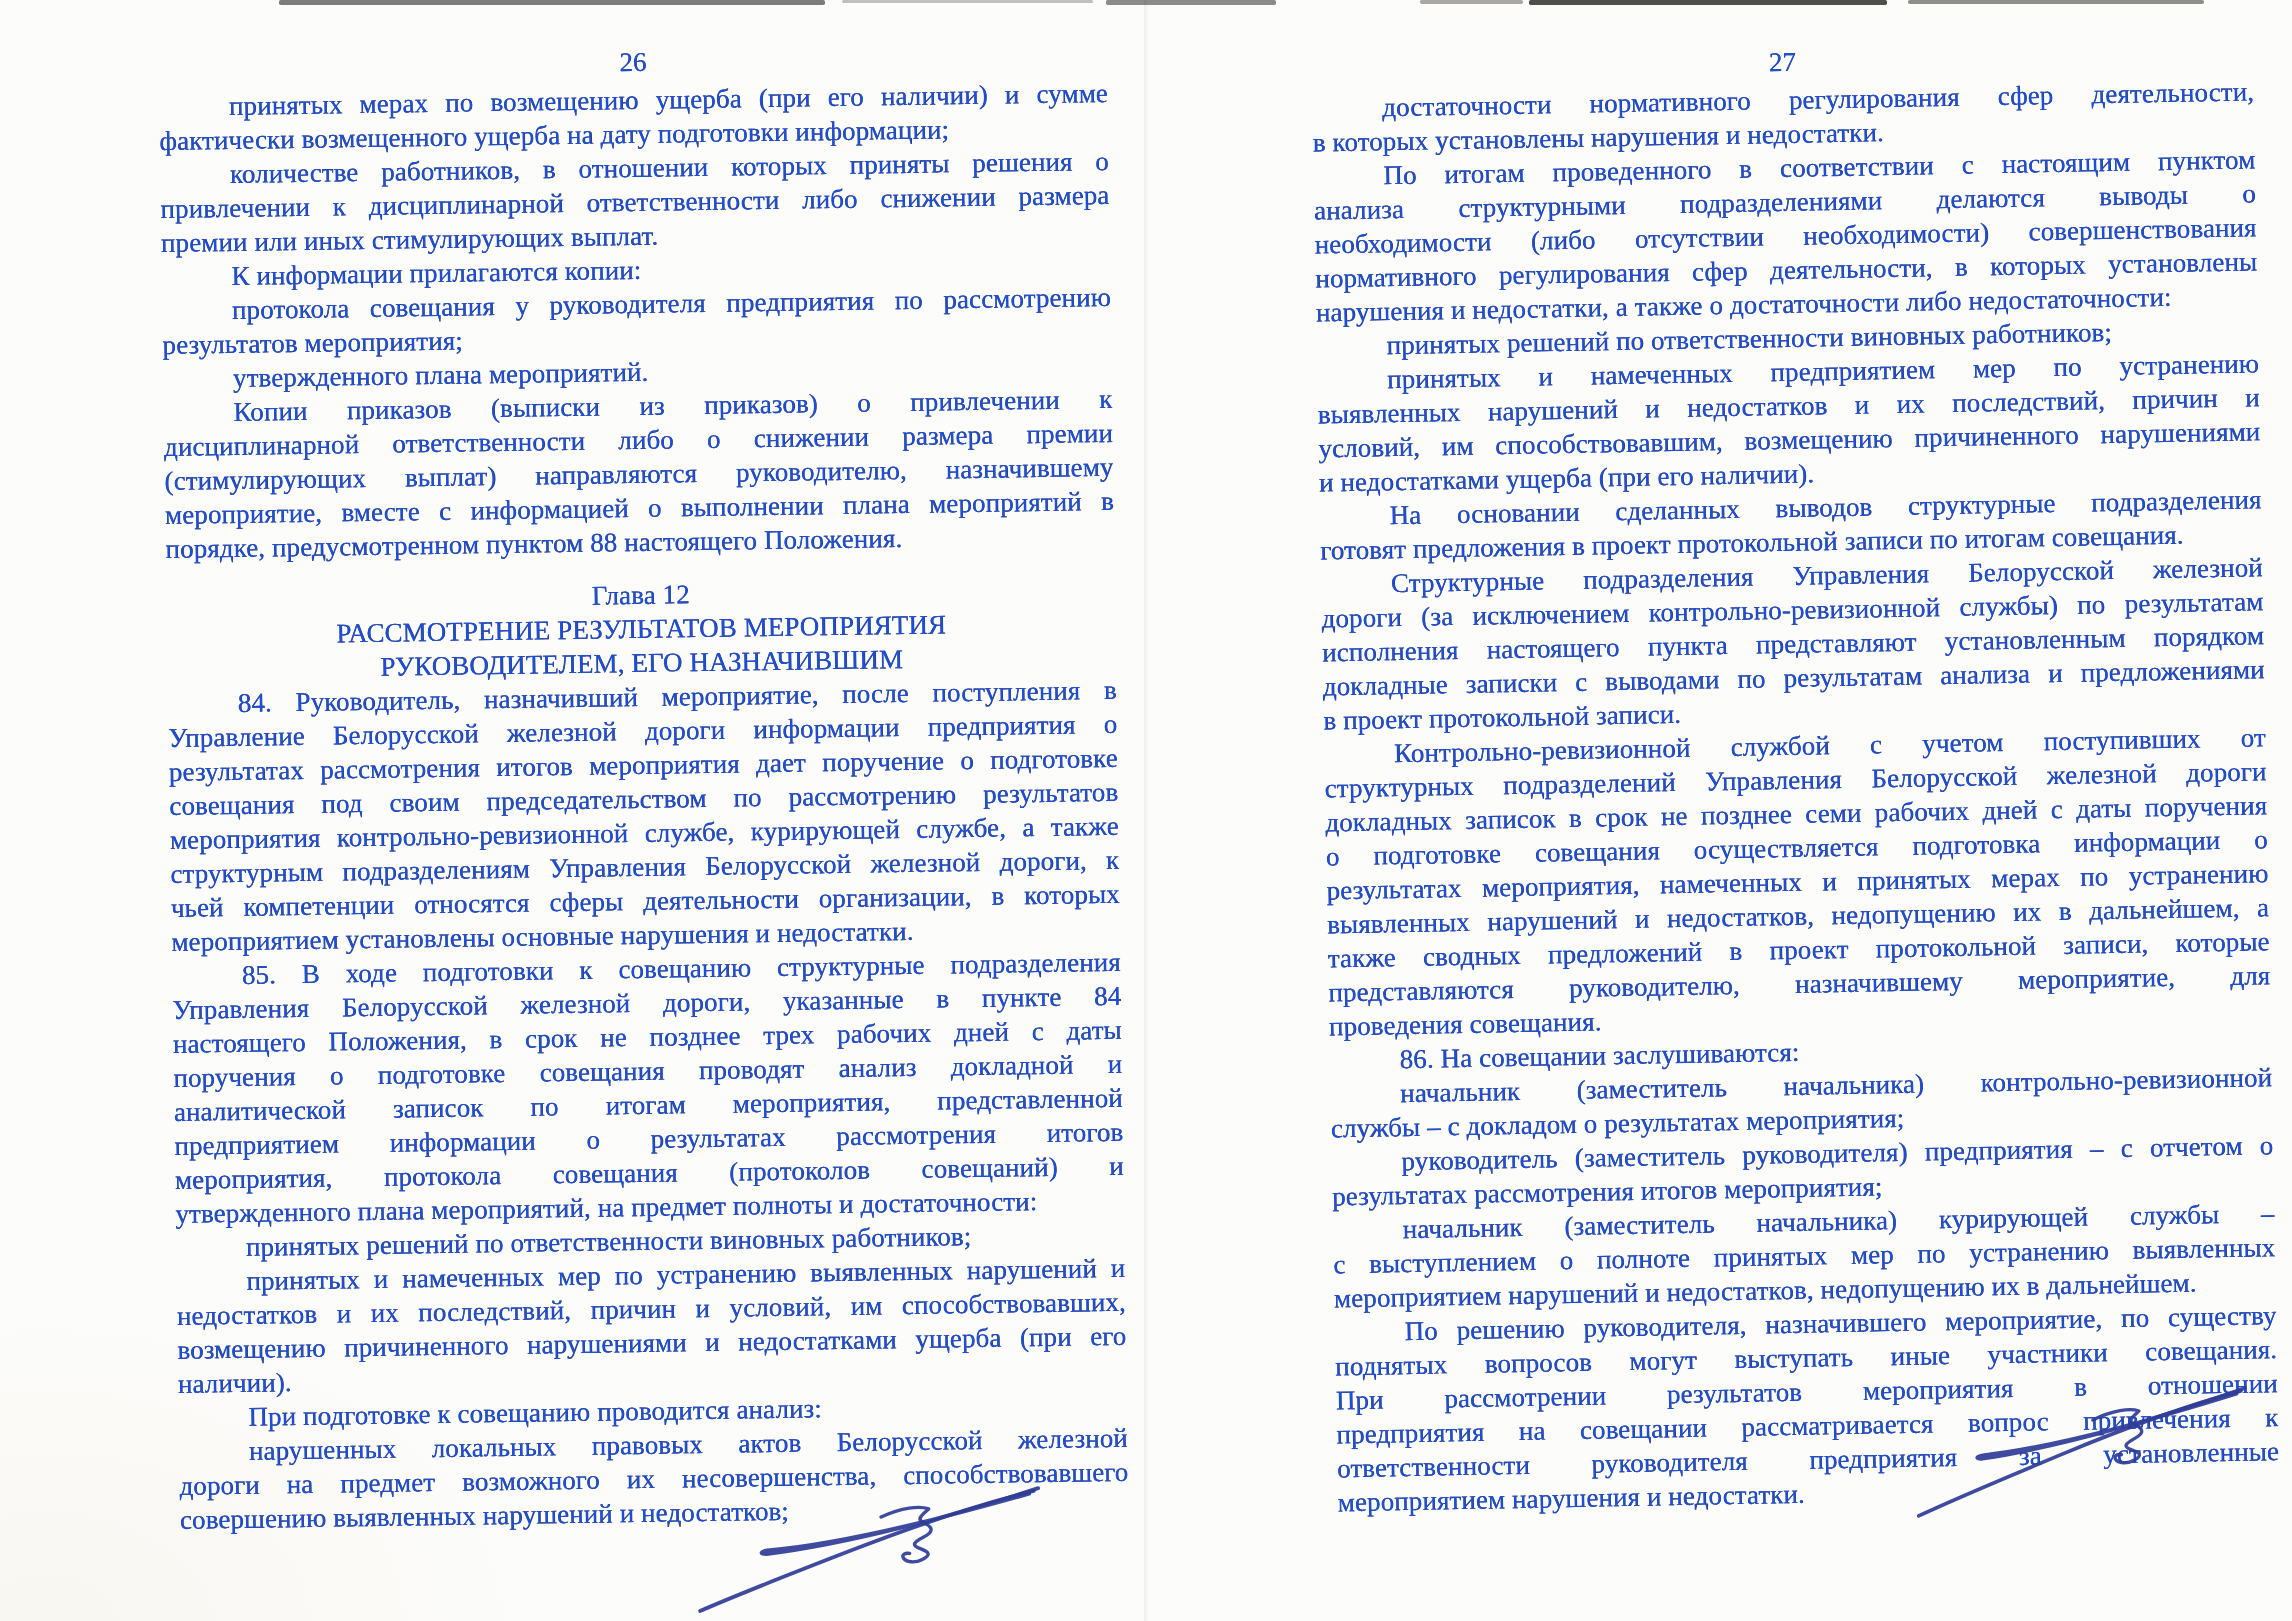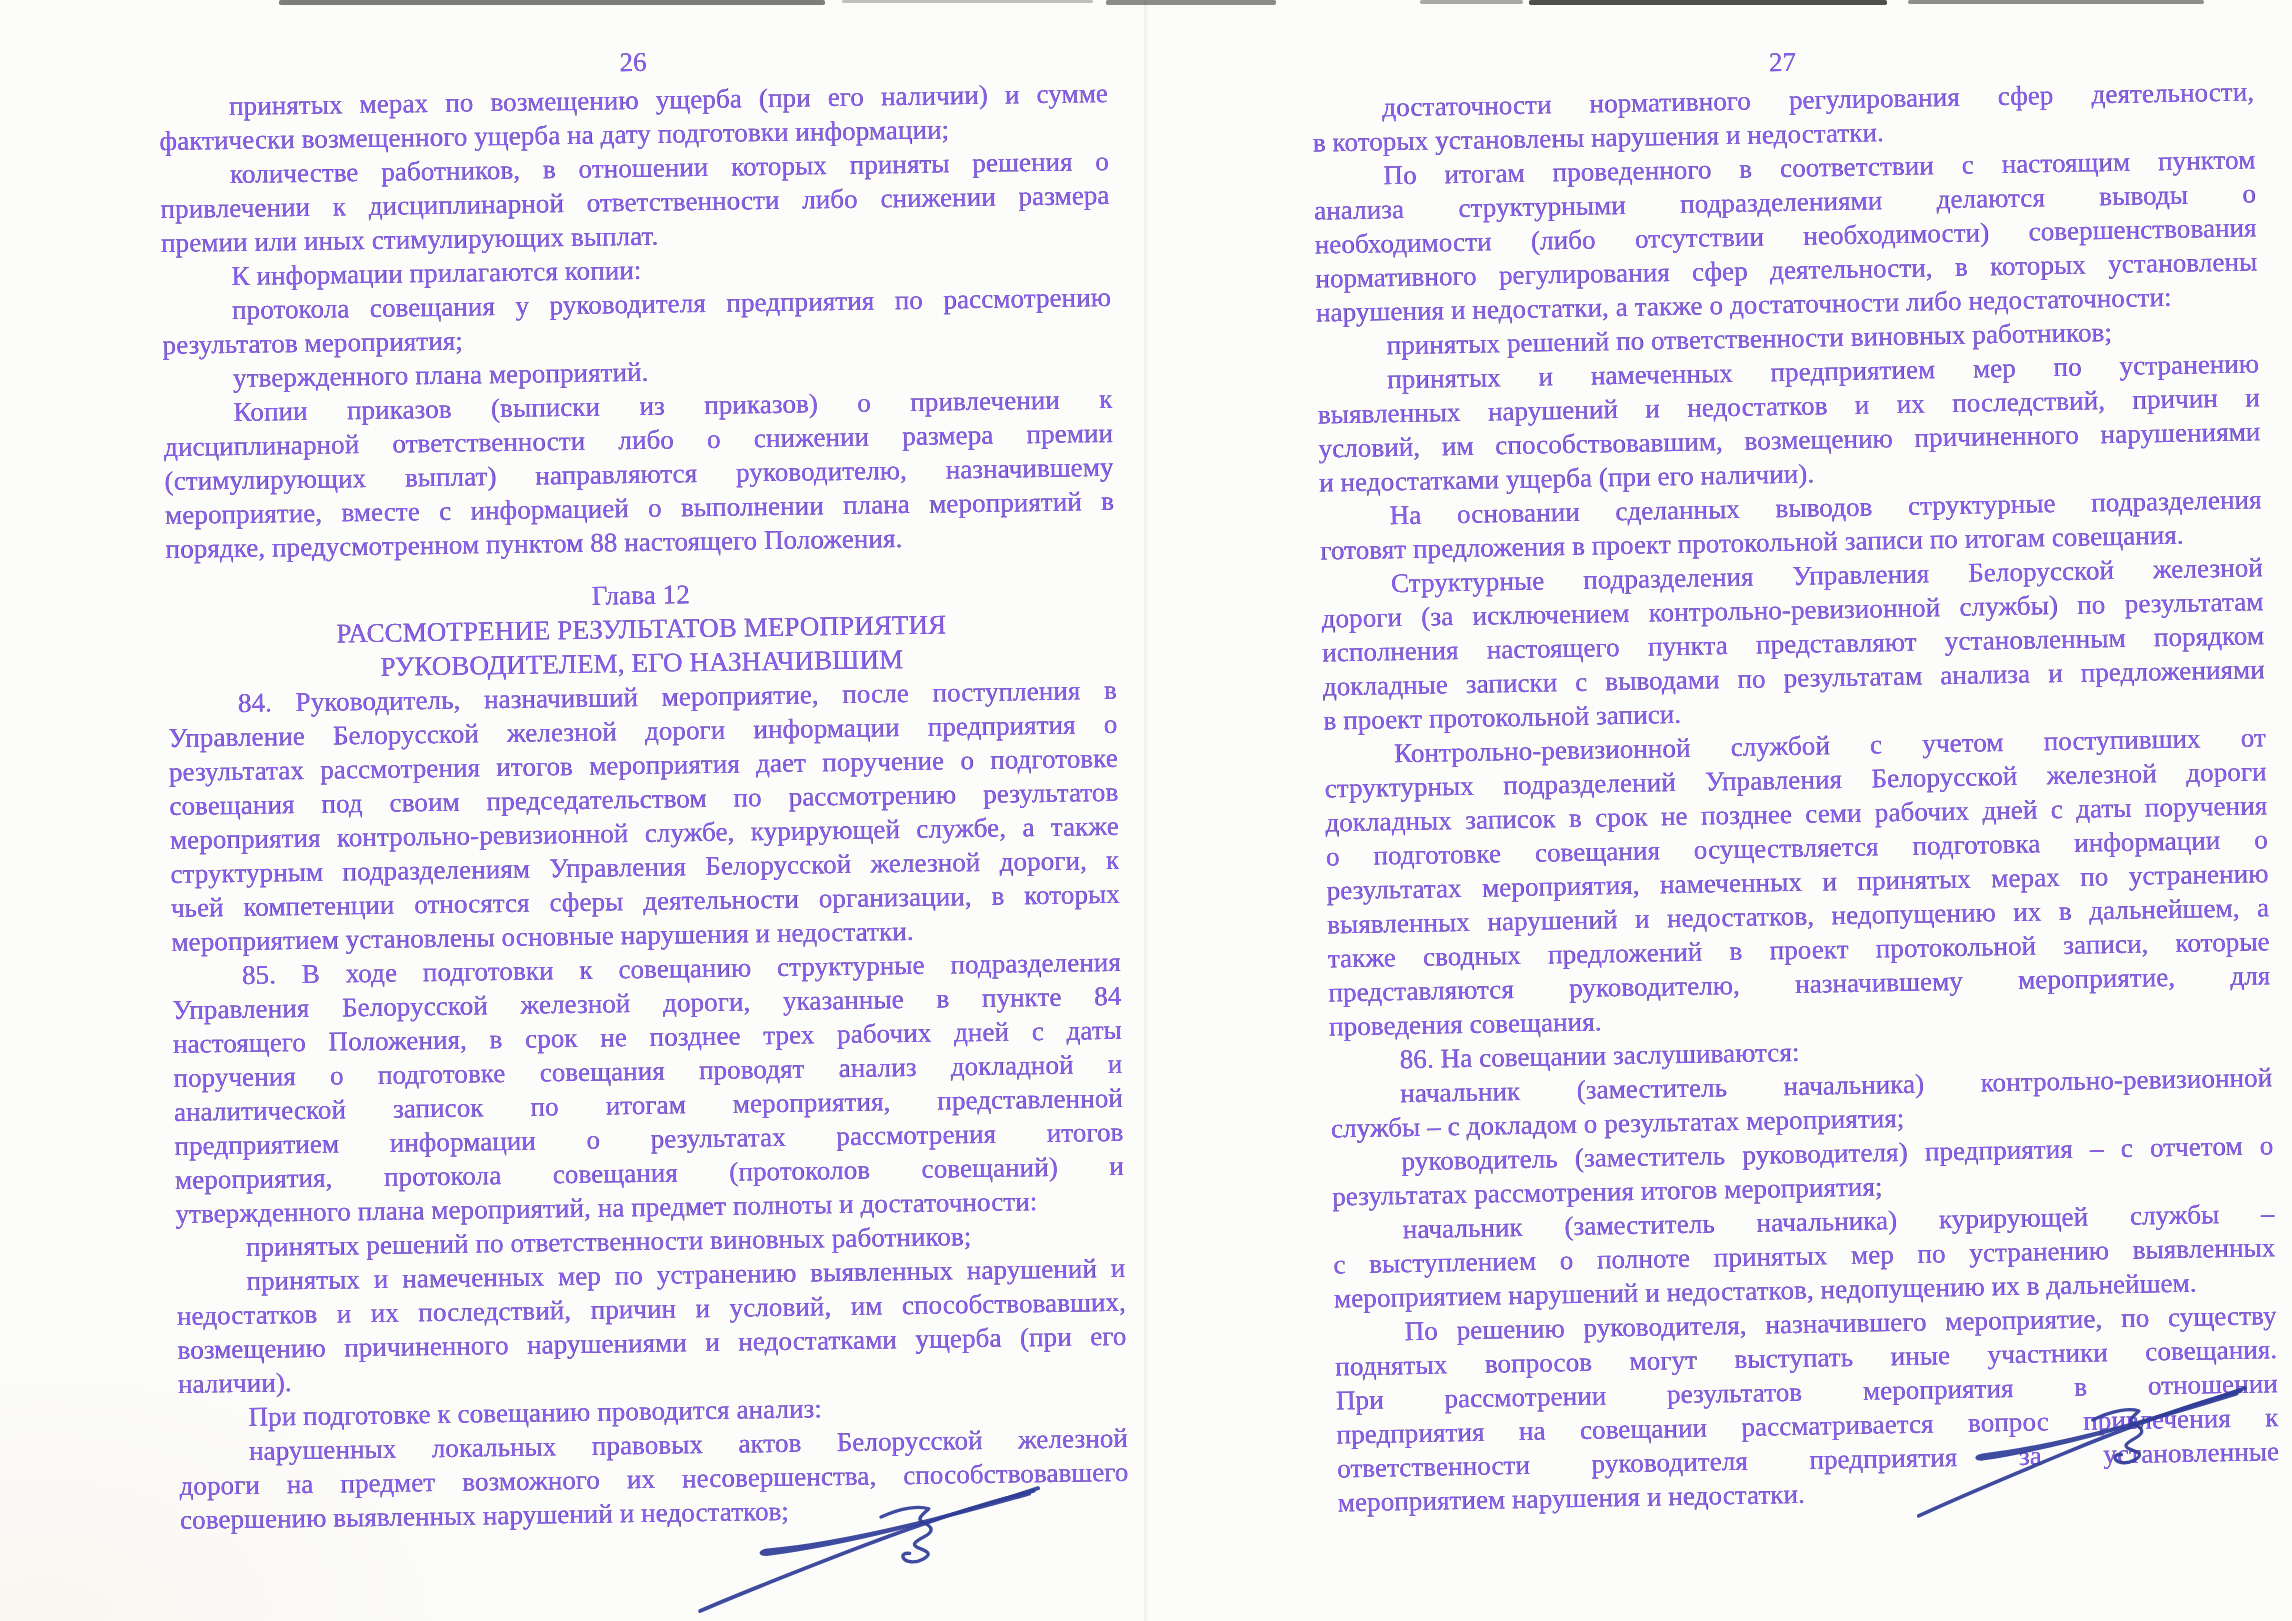--- a/index.html
+++ b/index.html
@@ -46,21 +46,21 @@
   .sig{position:absolute;z-index:5;pointer-events:none;}
   .sig path{fill:none;stroke:#2f3d98;stroke-linecap:round;stroke-linejoin:round;opacity:.93;}
   .sig .main{stroke-width:4.2px;}
   .sig .zig{stroke-width:3.8px;}
   .sig-left{left:697px;top:1453px;width:351px;height:176px;transform:rotate(-1deg);}
   .sig-right{left:768px;top:1354px;width:342px;height:179px;transform:rotate(-2.4deg);}
 </style>
 </head>
 <body>
 
-<div class="scan" style="background: rgb(252, 252, 251); color: #8b5cf6;">
+<div class="scan" style="background: rgb(252, 252, 251); color: #1d4ed8;">
   <div class="tint"></div>
 
   <div class="streak s1"></div>
   <div class="streak s2"></div>
   <div class="streak s3"></div>
   <div class="streak s4"></div>
   <div class="streak s5"></div>
   <div class="streak s6"></div>
 
   <div class="seam"></div>

